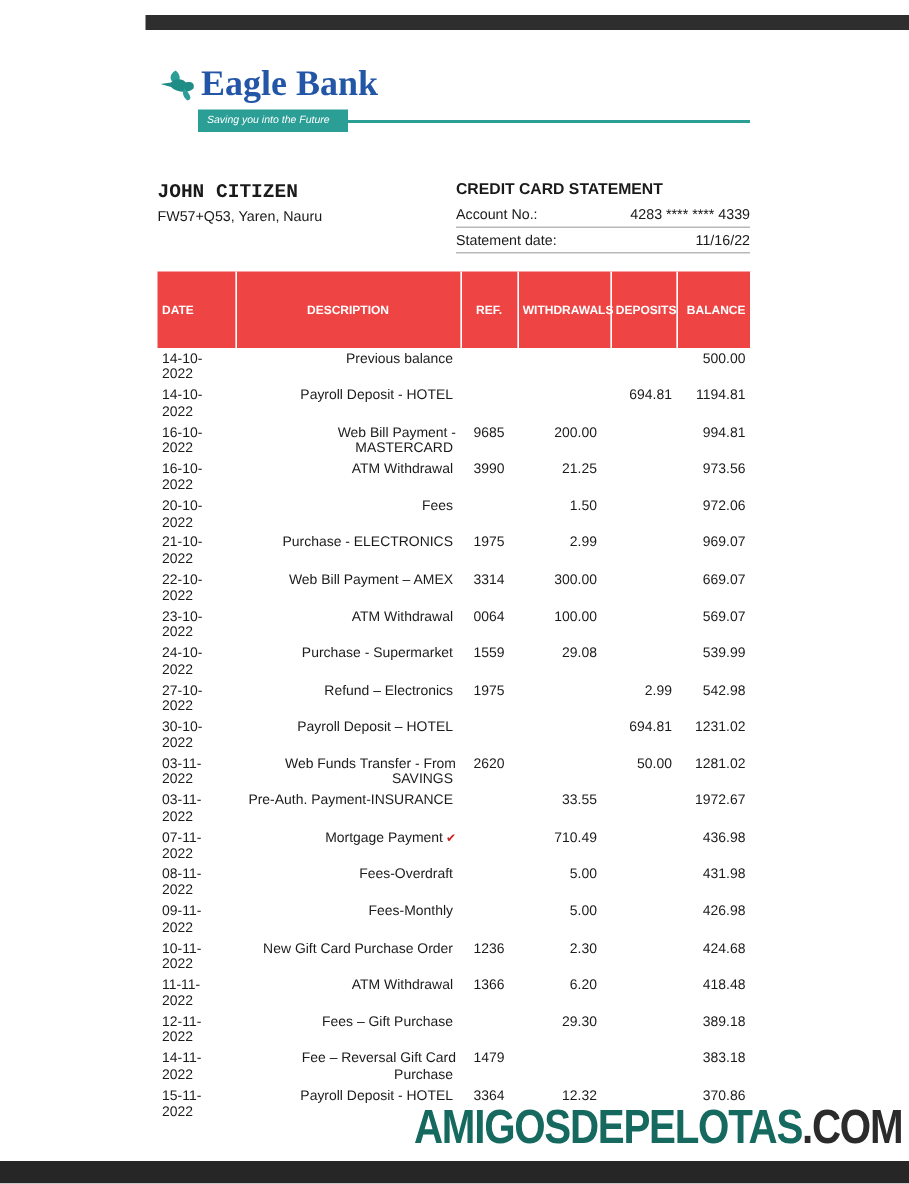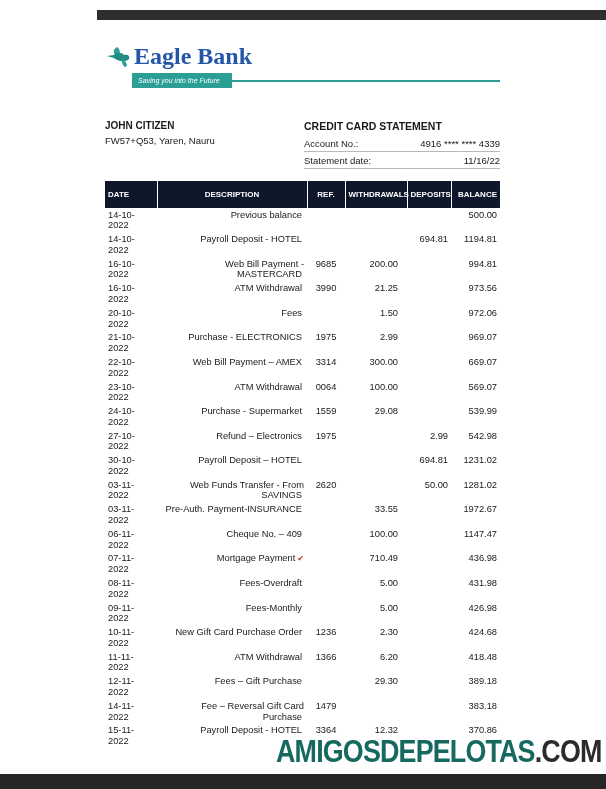--- a/index.html
+++ b/index.html
@@ -15,32 +15,32 @@
 
   .logo-row { display:flex; align-items:flex-end; gap:3px; }
   .bird { width:26px; height:22px; flex:0 0 auto; }
   .brand-name { font-family:"Liberation Serif", serif; font-weight:bold; color:#2456a8; font-size:24px; line-height:1; }
 
   .tagline-row { display:flex; align-items:center; margin-left:27px; margin-top:5px; }
   .tagline { background:#2b9e96; color:#fff; font-style:italic; font-size:7px; line-height:1; padding:4px 12px 4px 6px; white-space:nowrap; }
   .tagline-line { flex:1; height:2px; background:#2b9e96; }
 
   .info-section { display:flex; justify-content:space-between; margin-top:32px; align-items:flex-start; }
-  .customer-name { font-weight:bold; font-size:10px; }
+  .customer-name { font-weight:bold; font-size:13px;font-family:Liberation Mono, monospace; }
   .customer-address { font-size:9.5px; margin-top:4px; }
   .statement-block { width:196px; }
   .statement-title { font-weight:bold; font-size:10.5px; margin-bottom:3px; }
   .field-row { display:flex; justify-content:space-between; font-size:9.5px; padding:3px 0 2px 0; border-bottom:1px solid #b9b9b9; }
   .field-label { white-space:nowrap; }
   .field-value { white-space:nowrap; }
 
   table.txns { margin-top:12px; width:395px; border-collapse:collapse; table-layout:fixed; }
   .txns th {
-    background:#0f172a; color:#fff; font-size:8px; font-weight:bold;
-    padding:9px 3px; border-left:1px solid #fff; text-align:center;
+    background:#ef4444; color:#fff; font-size:8px; font-weight:bold;
+    padding:21px 3px; border-left:1px solid #fff; text-align:center;
   }
   .txns th.h-date { border-left:none; text-align:left; }
   .txns th.h-bal { text-align:right; padding-right:3px; }
   .txns td { font-size:9.3px; padding:1.6px 3px; line-height:1.15; vertical-align:top; }
   .c-date { text-align:left; }
   .c-desc { text-align:right; }
   .c-ref  { text-align:center; }
   .c-wd   { text-align:right; padding-right:9px !important; }
   .c-dep  { text-align:right; padding-right:3px !important; }
   .c-bal  { text-align:right; padding-right:3px !important; }
@@ -76,21 +76,21 @@
 
   <div class="info-section">
     <div class="customer-block">
       <div class="customer-name">JOHN CITIZEN</div>
       <div class="customer-address">FW57+Q53, Yaren, Nauru</div>
     </div>
     <div class="statement-block">
       <div class="statement-title">CREDIT CARD STATEMENT</div>
       <div class="field-row">
         <span class="field-label">Account No.:</span>
-        <span class="field-value">4916 **** **** 4339</span>
+        <span class="field-value">4283 **** **** 4339</span>
       </div>
       <div class="field-row">
         <span class="field-label">Statement date:</span>
         <span class="field-value">11/16/22</span>
       </div>
     </div>
   </div>
 
   <table class="txns">
     <colgroup>
@@ -224,28 +224,20 @@
 
         <tr>
           <td class="c-date">03-11-2022</td>
           <td class="c-desc"><span>Pre-Auth. Payment-INSURANCE</span><span class="mark"></span></td>
           <td class="c-ref"></td>
           <td class="c-wd">33.55</td>
           <td class="c-dep"></td>
           <td class="c-bal">1972.67</td>
         </tr>
 
-        <tr>
-          <td class="c-date">06-11-2022</td>
-          <td class="c-desc"><span>Cheque No. – 409</span><span class="mark"></span></td>
-          <td class="c-ref"></td>
-          <td class="c-wd">100.00</td>
-          <td class="c-dep"></td>
-          <td class="c-bal">1147.47</td>
-        </tr>
 
         <tr>
           <td class="c-date">07-11-2022</td>
           <td class="c-desc"><span>Mortgage Payment</span><span class="mark">✔</span></td>
           <td class="c-ref"></td>
           <td class="c-wd">710.49</td>
           <td class="c-dep"></td>
           <td class="c-bal">436.98</td>
         </tr>
 

